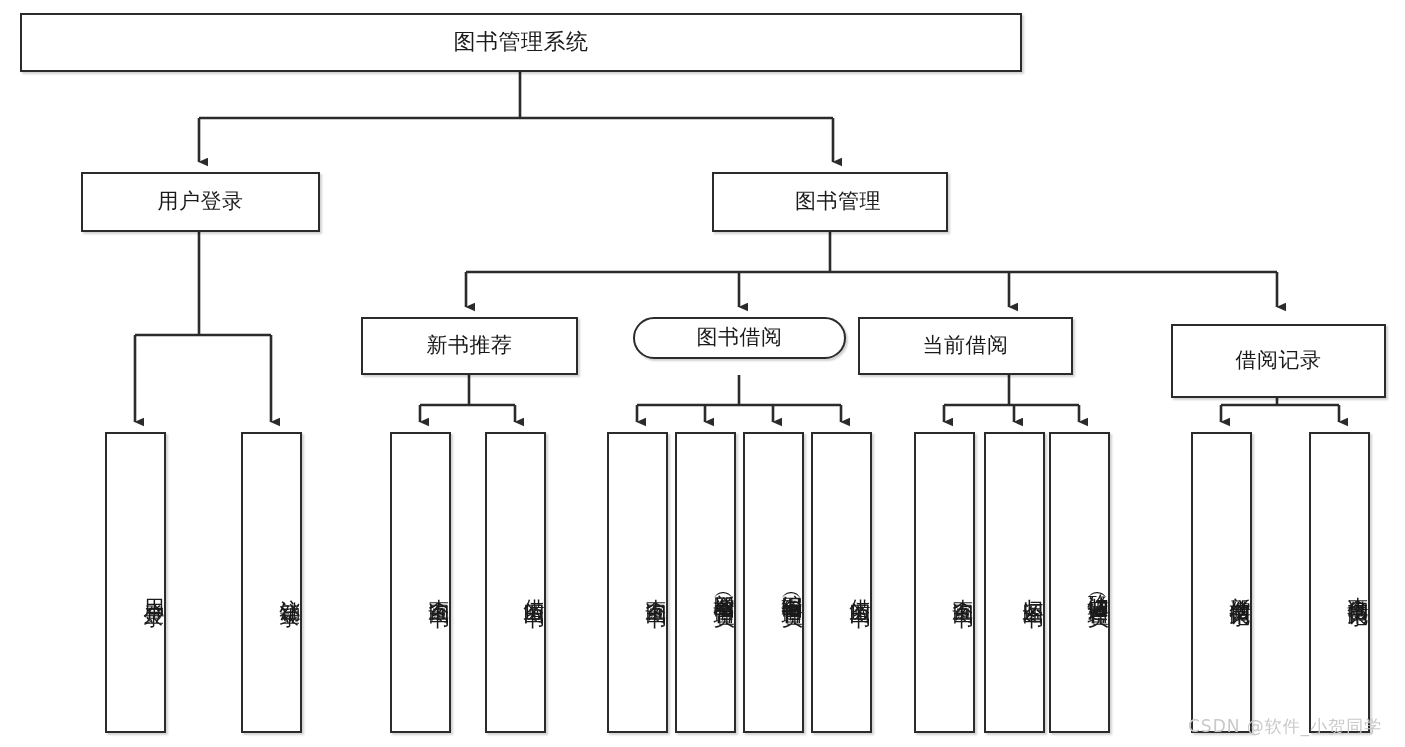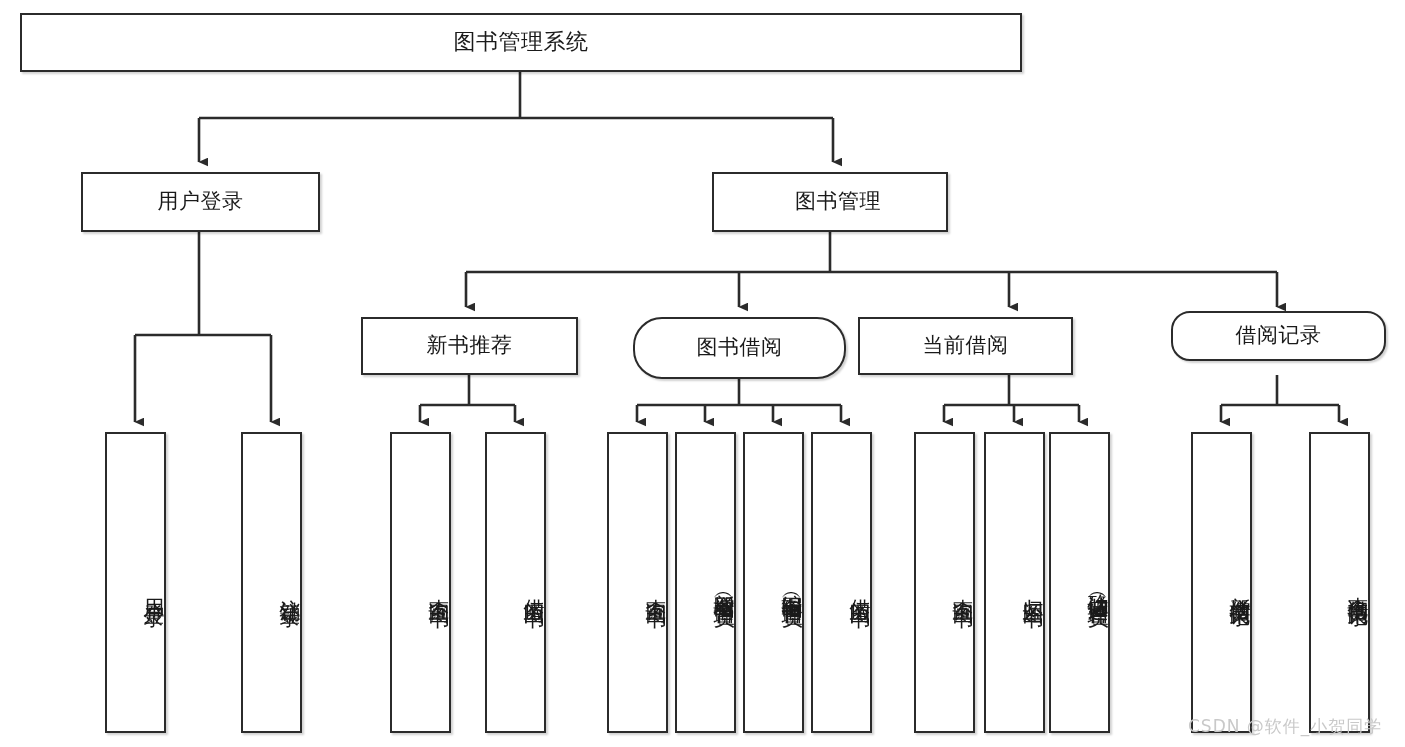--- a/index.html
+++ b/index.html
@@ -133,27 +133,27 @@
   <div class="node horizontal" style="left:81px; top:172px; width:239px; height:60px;">
     <span>用户登录</span>
   </div>
   <div class="node horizontal" style="left:712px; top:172px; width:236px; height:60px;padding-left:16px;">
     <span>图书管理</span>
   </div>
 
   <div class="node horizontal" style="left:361px; top:317px; width:217px; height:58px;">
     <span>新书推荐</span>
   </div>
-  <div class="node horizontal" style="left:633px; top:317px; width:213px; height:62px;border-radius:29px;">
+  <div class="node horizontal" style="left:633px; top:317px; width:213px; height:42px;border-radius:29px;">
     <span>图书借阅</span>
   </div>
   <div class="node horizontal" style="left:858px; top:317px; width:215px; height:58px;">
     <span>当前借阅</span>
   </div>
-  <div class="node horizontal" style="left:1171px; top:311px; width:215px; height:50px;border-radius:19px;">
+  <div class="node horizontal" style="left:1171px; top:324px; width:215px; height:74px;">
     <span>借阅记录</span>
   </div>
 
   <div class="node vertical" style="left:105px; top:432px; width:61px; height:301px;">
     <span class="vtext">用户登录</span>
   </div>
   <div class="node vertical" style="left:241px; top:432px; width:61px; height:301px;">
     <span class="vtext">注销登录</span>
   </div>
 

